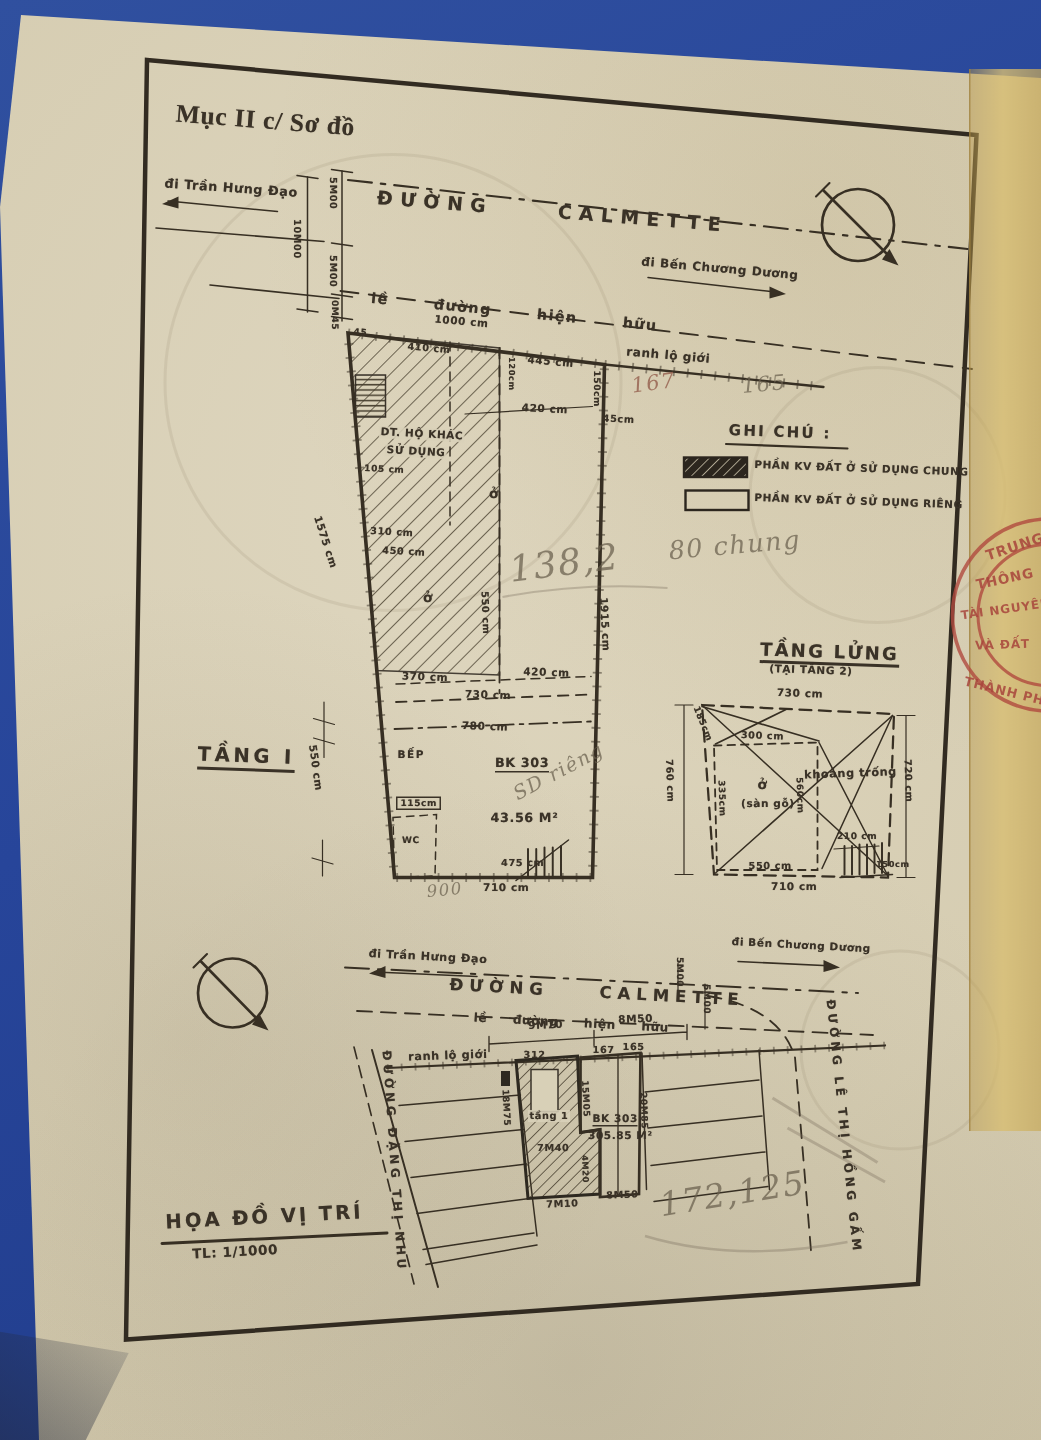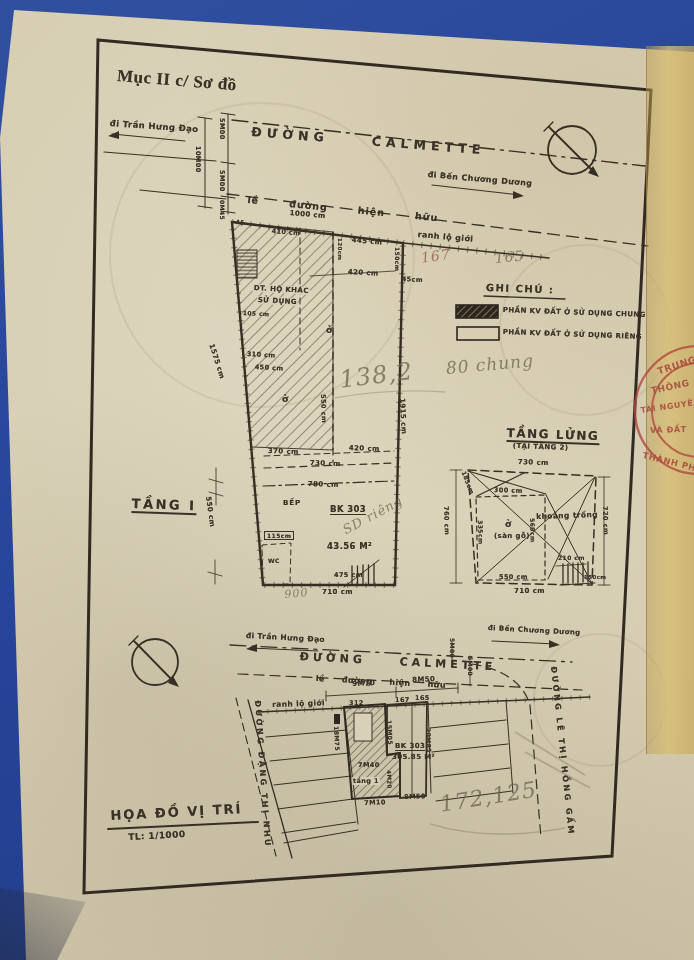--- a/index.html
+++ b/index.html
@@ -192,21 +192,21 @@
     <span class="lbl" style="left:326px;top:325px;font-size:9px;">ở</span>
     <span class="lbl" style="left:282px;top:394px;font-size:9px;">ở</span>
     <span class="lbl" style="left:327px;top:394px;font-size:6.5px;transform:rotate(88deg);">550 cm</span>
     <span class="lbl" style="left:406px;top:398px;transform:rotate(87deg);">1915 cm</span>
     <span class="lbl" style="left:215px;top:343px;transform:rotate(72deg);">1575 cm</span>
     <span class="lbl" style="left:212px;top:496px;transform:rotate(82deg);">550 cm</span>
     <span class="lbl" style="left:268px;top:447px;transform:rotate(2deg);">370 cm</span>
     <span class="lbl" style="left:349px;top:444px;transform:rotate(2deg);">420 cm</span>
     <span class="lbl" style="left:310px;top:459px;transform:rotate(2deg);">730 cm</span>
     <span class="lbl" style="left:308px;top:480px;transform:rotate(2deg);">780 cm</span>
-    <span class="lbl" style="left:283px;top:499px;letter-spacing:1px;text-align:right;">BẾP</span>
+    <span class="lbl" style="left:265px;top:499px;letter-spacing:1px;text-align:right;">BẾP</span>
     <span class="lbl" style="left:330px;top:504px;font-size:8.5px;border-bottom:1.2px solid #3a3227;">BK 303</span>
     <span class="lbl" style="left:327px;top:517px;font-size:8.5px;margin-top:24px;">43.56 M²</span>
     <span class="lbl" style="left:264px;top:531px;font-size:6px;border:1px solid #3a3227;padding:0 2px;">115cm</span>
     <span class="lbl" style="left:268px;top:557px;font-size:6px;">WC</span>
     <span class="lbl" style="left:334px;top:571px;font-size:6.5px;">475 cm</span>
     <span class="lbl" style="left:322px;top:588px;">710 cm</span>
     <span class="lbl" style="left:132px;top:496px;font-size:13px;letter-spacing:2.5px;border-bottom:2px solid #3a3227;transform:rotate(2deg);">TẦNG I</span>
 
     <span class="lbl" style="left:486px;top:282px;font-size:10px;letter-spacing:1.5px;transform:rotate(2deg);">GHI CHÚ :</span>
     <span class="lbl" style="left:503px;top:306px;transform:rotate(2deg);">PHẦN KV ĐẤT Ở SỬ DỤNG CHUNG</span>
@@ -238,21 +238,21 @@
     <span class="lbl" style="left:412px;top:676px;transform:rotate(-2deg);">8M50</span>
     <span class="lbl" style="left:456px;top:638px;font-size:6px;transform:rotate(90deg);">5M00</span>
     <span class="lbl" style="left:474px;top:656px;font-size:6px;transform:rotate(90deg);">5M00</span>
     <span class="lbl" style="left:262px;top:700px;font-size:8px;letter-spacing:2.5px;transform:rotate(86deg);">ĐƯỜNG ĐẶNG THỊ NHU</span>
     <span class="lbl" style="left:558px;top:666px;font-size:8px;letter-spacing:2.5px;transform:rotate(84deg);">ĐƯỜNG LÊ THỊ HỒNG GẤM</span>
     <span class="lbl" style="left:349px;top:699px;font-size:6.5px;">312</span>
     <span class="lbl" style="left:395px;top:696px;font-size:6.5px;">167</span>
     <span class="lbl" style="left:415px;top:694px;font-size:6.5px;">165</span>
     <span class="lbl" style="left:340px;top:726px;font-size:6px;transform:rotate(87deg);">18M75</span>
     <span class="lbl" style="left:393px;top:720px;font-size:6px;transform:rotate(87deg);">15M05</span>
-    <span class="lbl bg" style="left:352px;top:777px;font-size:6.5px;">tầng 1</span>
+    <span class="lbl bg" style="left:352px;top:740px;font-size:6.5px;">tầng 1</span>
     <span class="lbl" style="left:358px;top:761px;font-size:6.5px;">7M40</span>
     <span class="lbl" style="left:395px;top:742px;border-bottom:1px solid #3a3227;">BK 303</span>
     <span class="lbl" style="left:392px;top:753px;">305.85 M²</span>
     <span class="lbl" style="left:432px;top:728px;font-size:6px;transform:rotate(88deg);">20M85</span>
     <span class="lbl" style="left:392px;top:770px;font-size:5.5px;transform:rotate(88deg);">4M20</span>
     <span class="lbl" style="left:364px;top:799px;font-size:6.5px;transform:rotate(-2deg);">7M10</span>
     <span class="lbl" style="left:404px;top:793px;font-size:6.5px;transform:rotate(-2deg);">8M50</span>
     <span class="lbl" style="left:110px;top:808px;font-size:13px;letter-spacing:2px;transform:rotate(-3deg);">HỌA ĐỒ VỊ TRÍ</span>
     <span class="lbl" style="left:128px;top:832px;font-size:9px;transform:rotate(-3deg);">TL: 1/1000</span>
 

